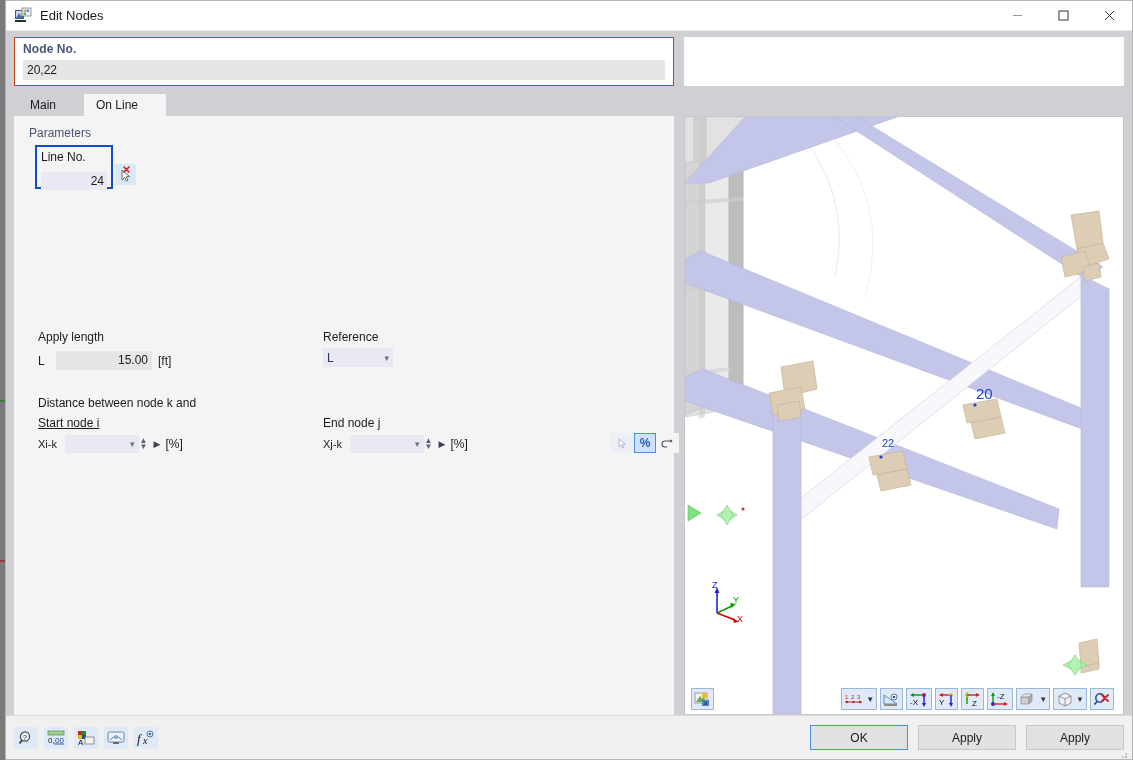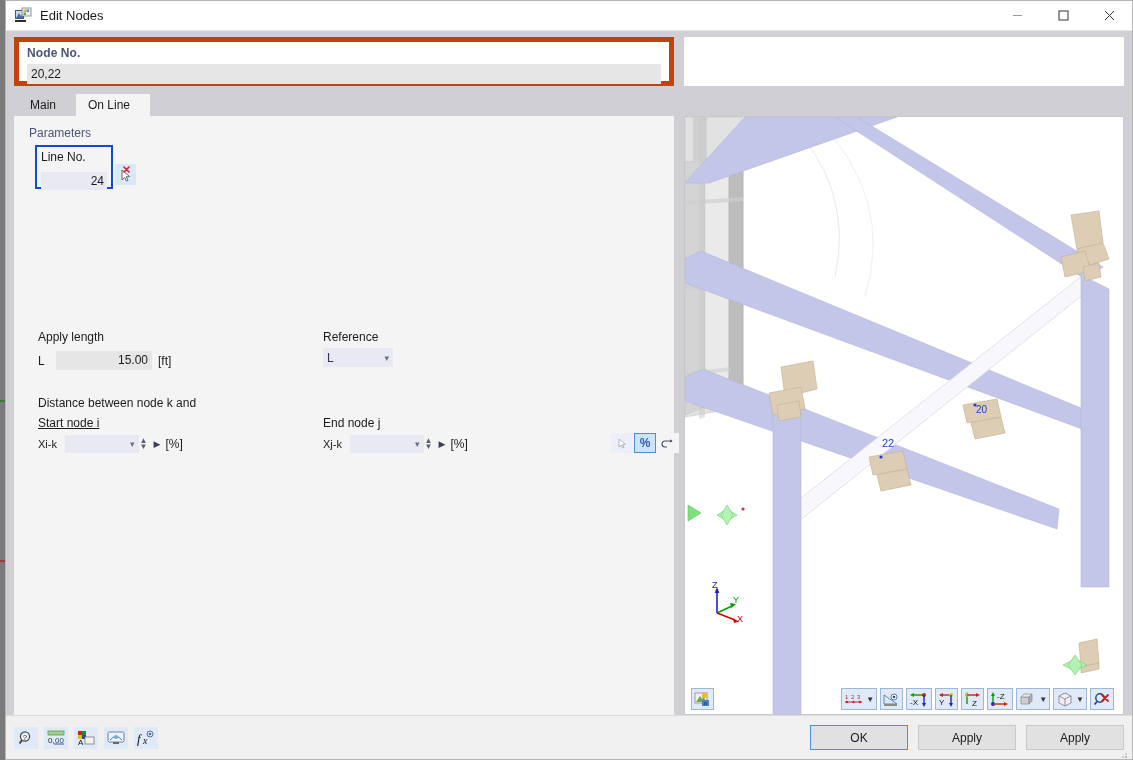--- a/index.html
+++ b/index.html
@@ -45,36 +45,36 @@
     font-size: 12px; color: #3a3a3a; cursor: default;
   }
 
   
   #dlg-body { flex: 1 1 auto; background: #d0d0d4; display:flex; flex-direction: column; position: relative; }
 
   
   #top-zone { display: flex; padding: 6px 8px 0 8px; gap: 10px; flex: 0 0 auto; }
   #nodeno-panel {
     width: 660px; height: 49px; background: #ffffff;
-    border: 5px solid #c2410c;
+    border: 1px solid #c2410c;
     padding: 4px 8px 0 8px;
   }
   #nodeno-label { color: #4a5578; font-weight: bold; font-size: 12px; letter-spacing:.1px; }
   #nodeno-value {
     margin-top: 4px; height: 20px; background: #e6e6e6;
     display: flex; align-items: center; padding-left: 4px; font-size: 12px; color:#1b1b1b;
   }
   #comment-panel {
     flex: 1 1 auto; height: 49px; background: #ffffff; border: 1px solid #ffffff;
   }
 
   
   #tabstrip { display:flex; align-items: flex-end; height: 22px; margin: 8px 0 0 12px; flex:0 0 22px; }
   .tab {
-    padding: 3px 20px 3px 12px; font-size: 12px; color:#1b1b1b;
+    padding: 3px 28px 3px 12px; font-size: 12px; color:#1b1b1b;
     background: transparent; cursor: default; line-height: 16px;
   }
   .tab.active { background: #f4f4f4; }
 
   
   #content {
     flex: 1 1 auto; display:flex; gap: 0px;
     margin: 0 8px 0 8px; background: transparent;
     position: relative;
   }
@@ -395,21 +395,21 @@
               </g>
               <polygon points="3,388 16,396 3,404" fill="#7fe07f" stroke="#5bbf5b" stroke-width="0.6"></polygon>
 
               <circle cx="58" cy="392" r="1.6" fill="#c23b3b"></circle>
 
               <circle cx="290" cy="288" r="1.6" fill="#1a43c8"></circle>
               <circle cx="196" cy="340" r="1.6" fill="#1a43c8"></circle>
             </g>
           </svg>
 
-          <div style="position:absolute;left:291px;top:268px;font-size:10px;color:#1a43c8;margin-top:19px;">20</div>
+          <div style="position:absolute;left:291px;top:268px;font-size:15px;color:#1a43c8;">20</div>
           <div style="position:absolute;left:197px;top:320px;font-size:11px;color:#1a43c8;">22</div>
 
           <div class="axis-gizmo">
             <svg width="44" height="44" viewBox="0 0 44 44">
               <line x1="12" y1="34" x2="12" y2="12" stroke="#2222cc" stroke-width="1.6"></line>
               <polygon points="12,8 9.6,14 14.4,14" fill="#2222cc"></polygon>
               <text x="7" y="9" font-family="Liberation Sans, sans-serif" font-size="9" fill="#2222cc">Z</text>
 
               <line x1="12" y1="34" x2="27" y2="27" stroke="#00a000" stroke-width="1.6"></line>
               <polygon points="31,25 25,24 26.5,29" fill="#00a000"></polygon>

